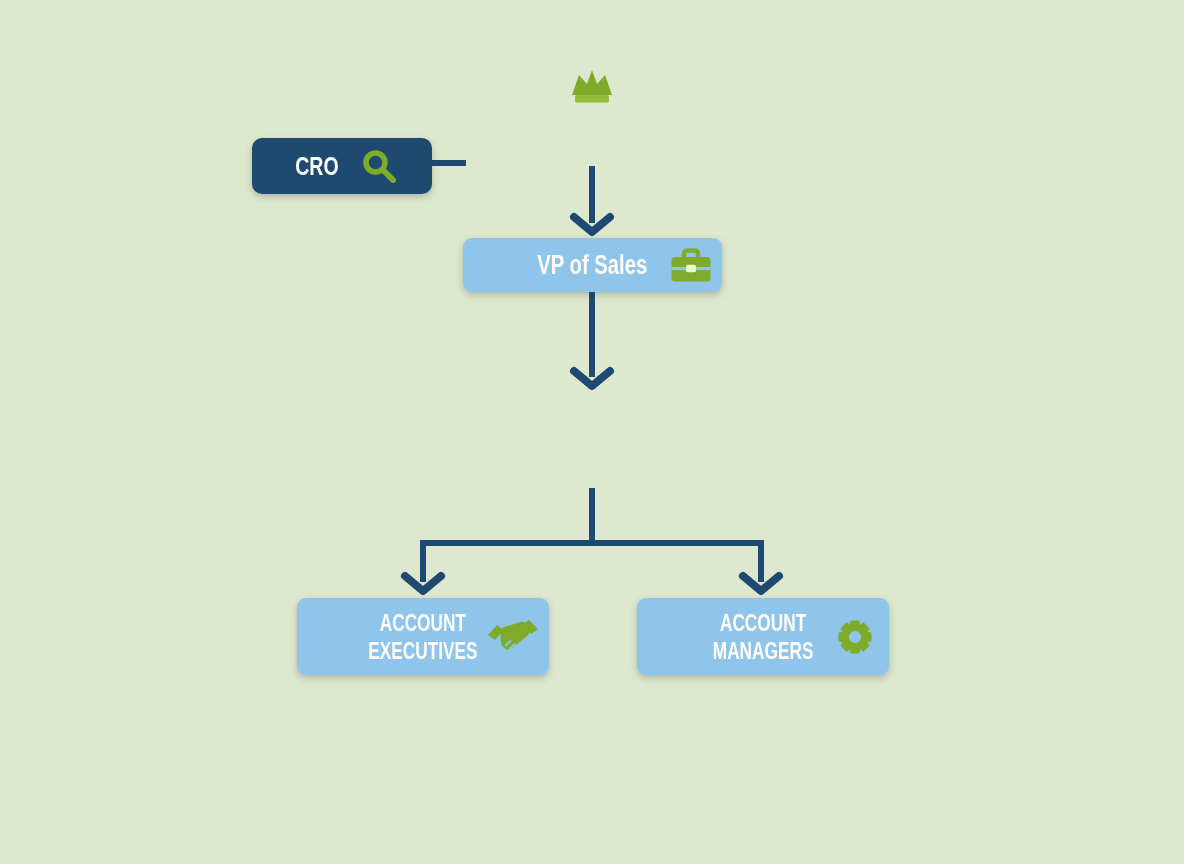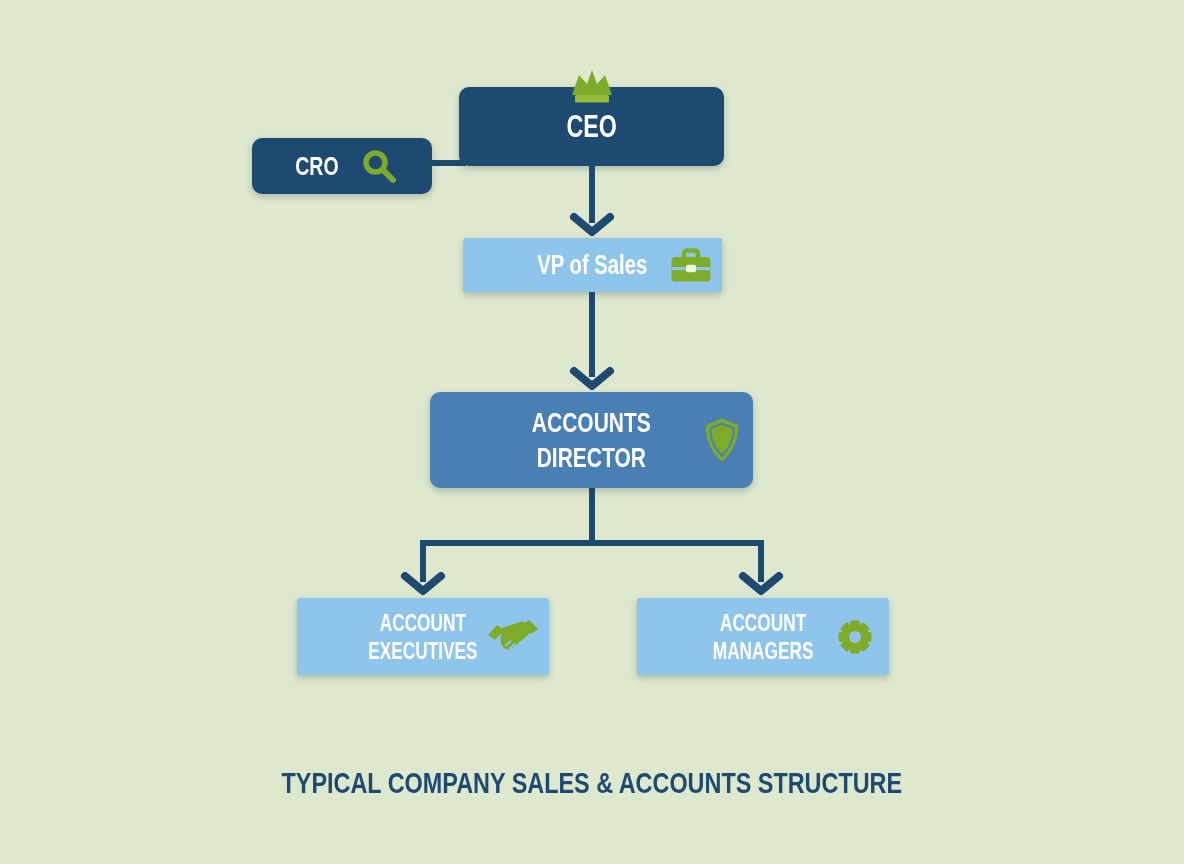--- a/index.html
+++ b/index.html
@@ -36,21 +36,21 @@
     z-index: 2;
     display: flex;
     align-items: center;
     justify-content: center;
     color: var(--color-text-light, #ffffff);
     font-weight: 700;
     box-shadow: 0 3px 7px rgba(30, 50, 40, 0.25);
   }
   .node-dark   { background: var(--color-navy, #1e4a72); border-radius: 10px; }
   .node-medium { background: var(--color-medium-blue, #4a7fb3); border-radius: 10px; }
-  .node-light  { background: var(--color-light-blue, #8fc5ea); border-radius: 3px; }
+  .node-light  { background: var(--color-light-blue, #8fc5ea); border-radius: 9px; }
 
   
   .lbl, .lines { display: inline-block; transform: scaleX(0.75); transform-origin: center; white-space: nowrap; }
   .lines { text-align: center; }
   .lines span { display: block; }
 
   .node-ceo { left: 459px; top: 87px;  width: 265px; height: 79px; font-size: 31px; }
   .node-cro { left: 252px; top: 138px; width: 180px; height: 56px; font-size: 26px; gap: 16px; }
   .node-vp  { left: 463px; top: 238px; width: 259px; height: 54px; font-size: 27px; }
   .node-ad  { left: 430px; top: 392px; width: 323px; height: 96px; font-size: 28px; line-height: 35px; }
@@ -104,52 +104,39 @@
     <path class="conn-chev" d="M743 576 L761 591 L779 576"></path>
   </svg>
 
   <div class="crown-wrap">
     <svg width="52" height="38" viewBox="0 0 52 38">
       <polygon class="fill-green" points="6,28 13,8 21,17 26,3 31,17 39,8 46,28"></polygon>
       <rect class="fill-greenlt" x="9" y="28" width="34" height="7.5" rx="1.5"></rect>
     </svg>
   </div>
 
-  <div class="node node-dark node-ceo">
-    <span class="lbl">CEO</span>
-  </div>
 
   <div class="node node-dark node-cro">
     <span class="lbl">CRO</span>
     <svg width="34" height="34" viewBox="0 0 34 34">
       <circle class="stroke-green" cx="13.5" cy="13.5" r="9.5" stroke-width="5.5"></circle>
       <line class="stroke-green" x1="21.5" y1="21.5" x2="31" y2="31" stroke-width="6" stroke-linecap="round"></line>
     </svg>
   </div>
 
   <div class="node node-light node-vp">
     <span class="lbl">VP of Sales</span>
     <svg class="icon-abs" style="right:10px; top:8px;" width="42" height="38" viewBox="0 0 42 38">
       <path class="stroke-green" d="M14 11 V8 Q14 4.5 17.5 4.5 H24.5 Q28 4.5 28 8 V11" stroke-width="4.5"></path>
       <rect class="fill-green" x="1.5" y="11" width="39" height="24.5" rx="3.5"></rect>
       <rect class="fill-lblue" x="1.5" y="21" width="39" height="3.2"></rect>
       <rect class="fill-latch" x="16" y="18.8" width="10" height="7.5" rx="1.8"></rect>
     </svg>
   </div>
 
-  <div class="node node-medium node-ad">
-    <span class="lines">
-      <span>ACCOUNTS</span>
-      <span>DIRECTOR</span>
-    </span>
-    <svg class="icon-abs" style="right:11px; top:25px;" width="40" height="46" viewBox="0 0 40 46">
-      <path class="fill-green" d="M20 1.5 L36.5 8 C36.5 23 30.5 35.5 20 44.5 C9.5 35.5 3.5 23 3.5 8 Z"></path>
-      <path class="stroke-mblue" d="M20 6.5 L31.8 11.3 C31.8 22.3 27.3 31.8 20 38.8 C12.7 31.8 8.2 22.3 8.2 11.3 Z" stroke-width="2"></path>
-    </svg>
-  </div>
 
   <div class="node node-light node-ae">
     <span class="lines">
       <span>ACCOUNT</span>
       <span>EXECUTIVES</span>
     </span>
     <svg class="icon-abs" style="right:11px; top:21px;" width="50" height="36" viewBox="0 0 50 36">
       <polygon class="fill-green" points="0,16 9,6 16,11 7,21"></polygon>
       <polygon class="fill-green" points="50,10 41,1 34,6 43,15"></polygon>
       <path class="fill-green" d="M13 15 Q11 11 15 8.5 L32 3 Q37 1.5 39.5 6 L41.5 9.5 Q43.5 13.5 39.5 16.5 L25 28.5 Q20 32.5 15.5 28.5 Q11.5 24.5 13 15 Z"></path>
@@ -173,17 +160,14 @@
           <rect x="-5" y="-16.5" width="10" height="33" rx="2" transform="rotate(45)"></rect>
           <rect x="-5" y="-16.5" width="10" height="33" rx="2" transform="rotate(90)"></rect>
           <rect x="-5" y="-16.5" width="10" height="33" rx="2" transform="rotate(135)"></rect>
           <circle r="12.5"></circle>
         </g>
         <circle class="fill-lblue" r="6"></circle>
       </g>
     </svg>
   </div>
 
-  <div class="chart-title">
-    <span class="lbl">TYPICAL COMPANY SALES &amp; ACCOUNTS STRUCTURE</span>
-  </div>
 
 </div>
 
 </body></html>

